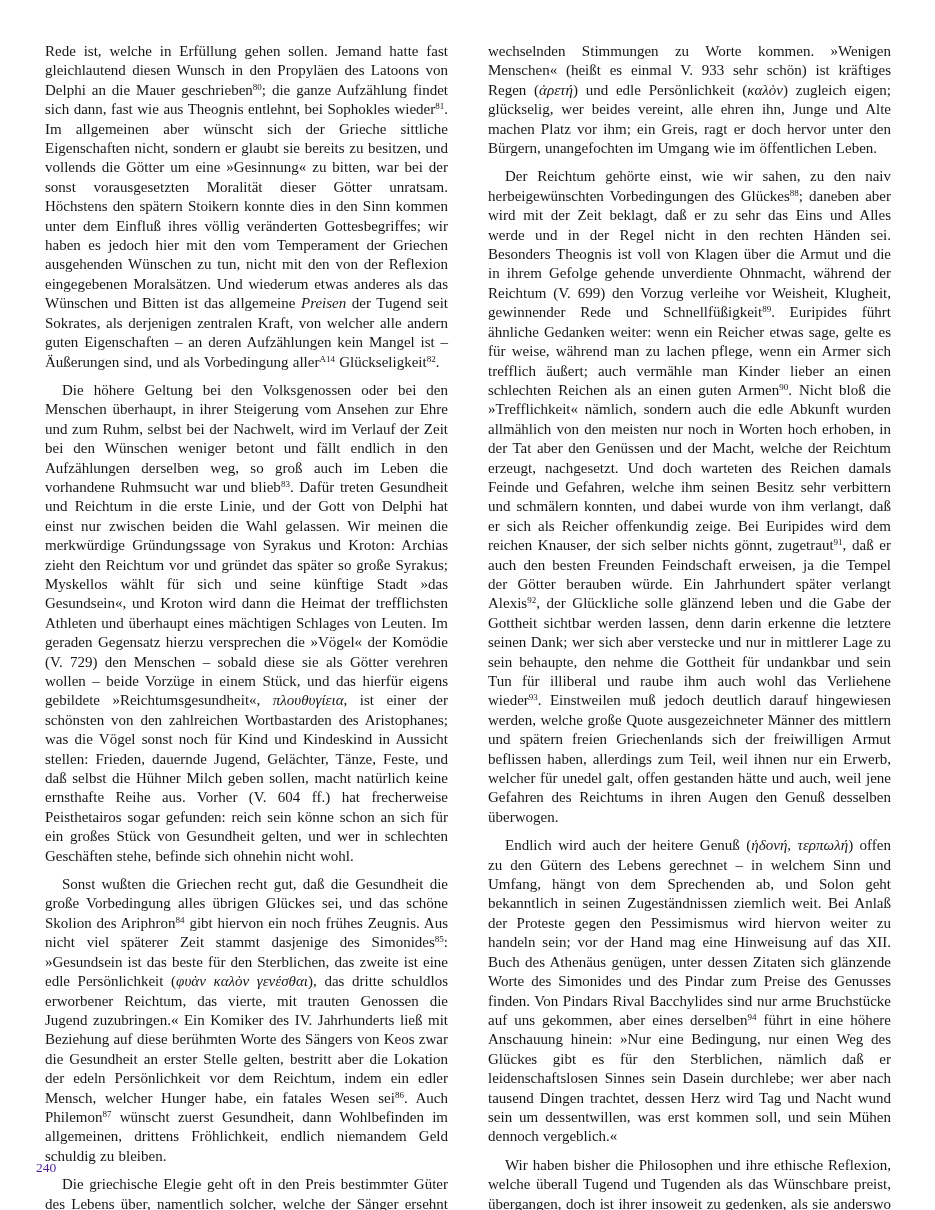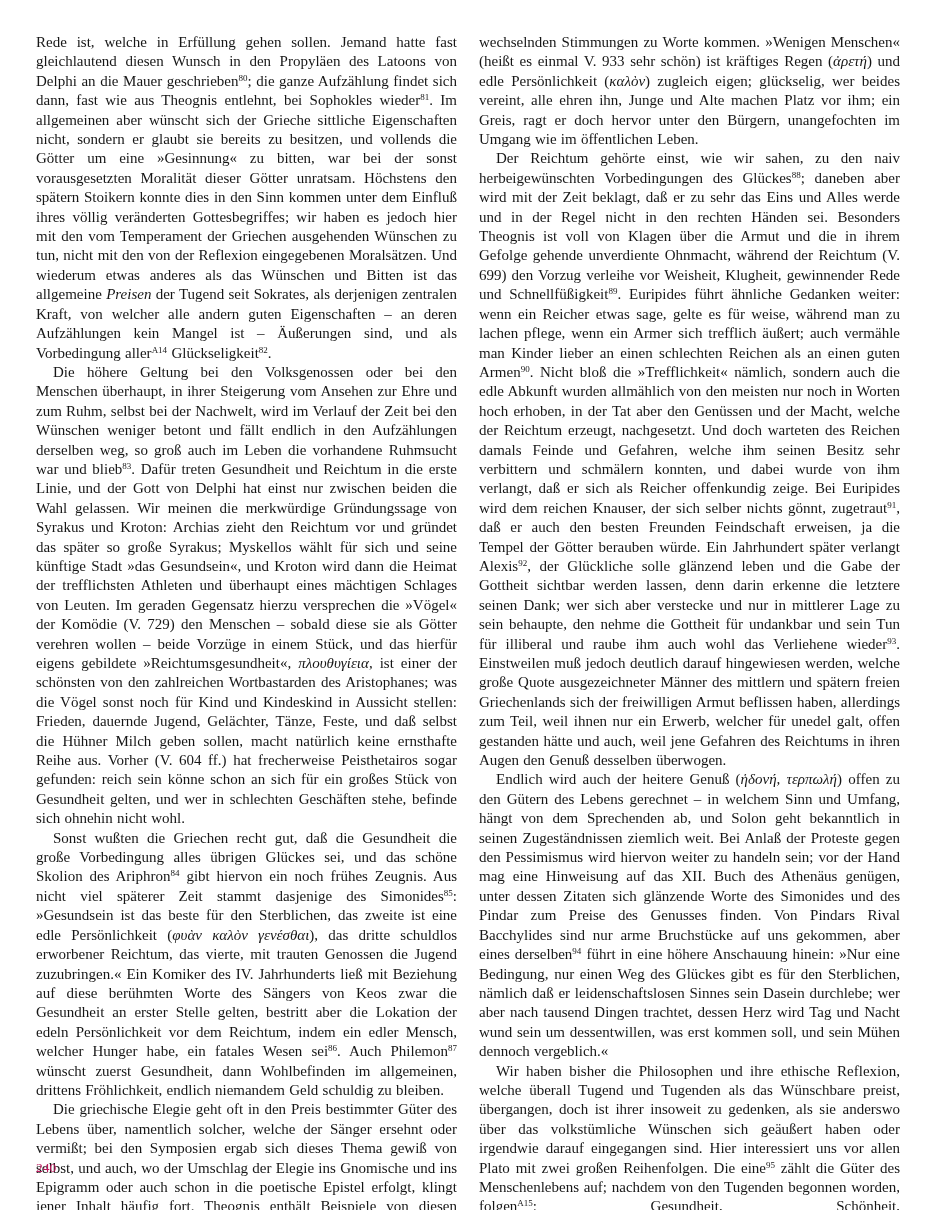--- a/index.html
+++ b/index.html
@@ -17,38 +17,38 @@
   .columns { display: flex; gap: 22px; }
   .column {
     width: 421px;
     font-size: 15px;
     line-height: 19.4px;
     text-align: justify;
     hyphens: auto;
     -webkit-hyphens: auto;
     word-spacing: 0.5px;
   }
-  .column p { margin: 0; padding: 0; }
+  .column p { margin: 9px; padding: 0; }
   .column p.indent { text-indent: 17px; }
   .column p.cont { text-align-last: justify; }
   sup {
     font-size: 9px;
     line-height: 0;
     vertical-align: baseline;
     position: relative;
     top: -5px;
     letter-spacing: 0;
   }
   i { }
   .page-number {
     position: absolute;
     left: 36px;
     bottom: 34px;
     font-size: 13.5px;
-    color: #be185d;
+    color: #4c1d95;
   }
 </style>
 </head>
 <body>
 
 <div class="page">
   <div class="columns">
     <div class="column">
         <p>Rede ist, welche in Erfüllung gehen sollen. Jemand hatte fast gleichlautend diesen Wunsch in den Propyläen des Latoons von Delphi an die Mauer geschrieben<sup>80</sup>; die ganze Aufzählung findet sich dann, fast wie aus Theognis entlehnt, bei Sophokles wieder<sup>81</sup>. Im allgemeinen aber wünscht sich der Grieche sittliche Eigenschaften nicht, sondern er glaubt sie bereits zu besitzen, und vollends die Götter um eine »Gesinnung« zu bitten, war bei der sonst vorausgesetzten Moralität dieser Götter unratsam. Höchstens den spätern Stoikern konnte dies in den Sinn kommen unter dem Einfluß ihres völlig veränderten Gottesbegriffes; wir haben es jedoch hier mit den vom Temperament der Griechen ausgehenden Wünschen zu tun, nicht mit den von der Reflexion eingegebenen Moralsätzen. Und wiederum etwas anderes als das Wünschen und Bitten ist das allgemeine <i>Preisen</i> der Tugend seit Sokrates, als derjenigen zentralen Kraft, von welcher alle andern guten Eigenschaften – an deren Aufzählungen kein Mangel ist – Äußerungen sind, und als Vorbedingung aller<sup>A14</sup> Glückseligkeit<sup>82</sup>.</p>
         <p class="indent">Die höhere Geltung bei den Volksgenossen oder bei den Menschen überhaupt, in ihrer Steigerung vom Ansehen zur Ehre und zum Ruhm, selbst bei der Nachwelt, wird im Verlauf der Zeit bei den Wünschen weniger betont und fällt endlich in den Aufzählungen derselben weg, so groß auch im Leben die vorhandene Ruhmsucht war und blieb<sup>83</sup>. Dafür treten Gesundheit und Reichtum in die erste Linie, und der Gott von Delphi hat einst nur zwischen beiden die Wahl gelassen. Wir meinen die merkwürdige Gründungssage von Syrakus und Kroton: Archias zieht den Reichtum vor und gründet das später so große Syrakus; Myskellos wählt für sich und seine künftige Stadt »das Gesundsein«, und Kroton wird dann die Heimat der trefflichsten Athleten und überhaupt eines mächtigen Schlages von Leuten. Im geraden Gegensatz hierzu versprechen die »Vögel« der Komödie (V. 729) den Menschen – sobald diese sie als Götter verehren wollen – beide Vorzüge in einem Stück, und das hierfür eigens gebildete »Reichtumsgesundheit«, <i>πλουθυγίεια</i>, ist einer der schönsten von den zahlreichen Wortbastarden des Aristophanes; was die Vögel sonst noch für Kind und Kindeskind in Aussicht stellen: Frieden, dauernde Jugend, Gelächter, Tänze, Feste, und daß selbst die Hühner Milch geben sollen, macht natürlich keine ernsthafte Reihe aus. Vorher (V. 604 ff.) hat frecherweise Peisthetairos sogar gefunden: reich sein könne schon an sich für ein großes Stück von Gesundheit gelten, und wer in schlechten Geschäften stehe, befinde sich ohnehin nicht wohl.</p>

